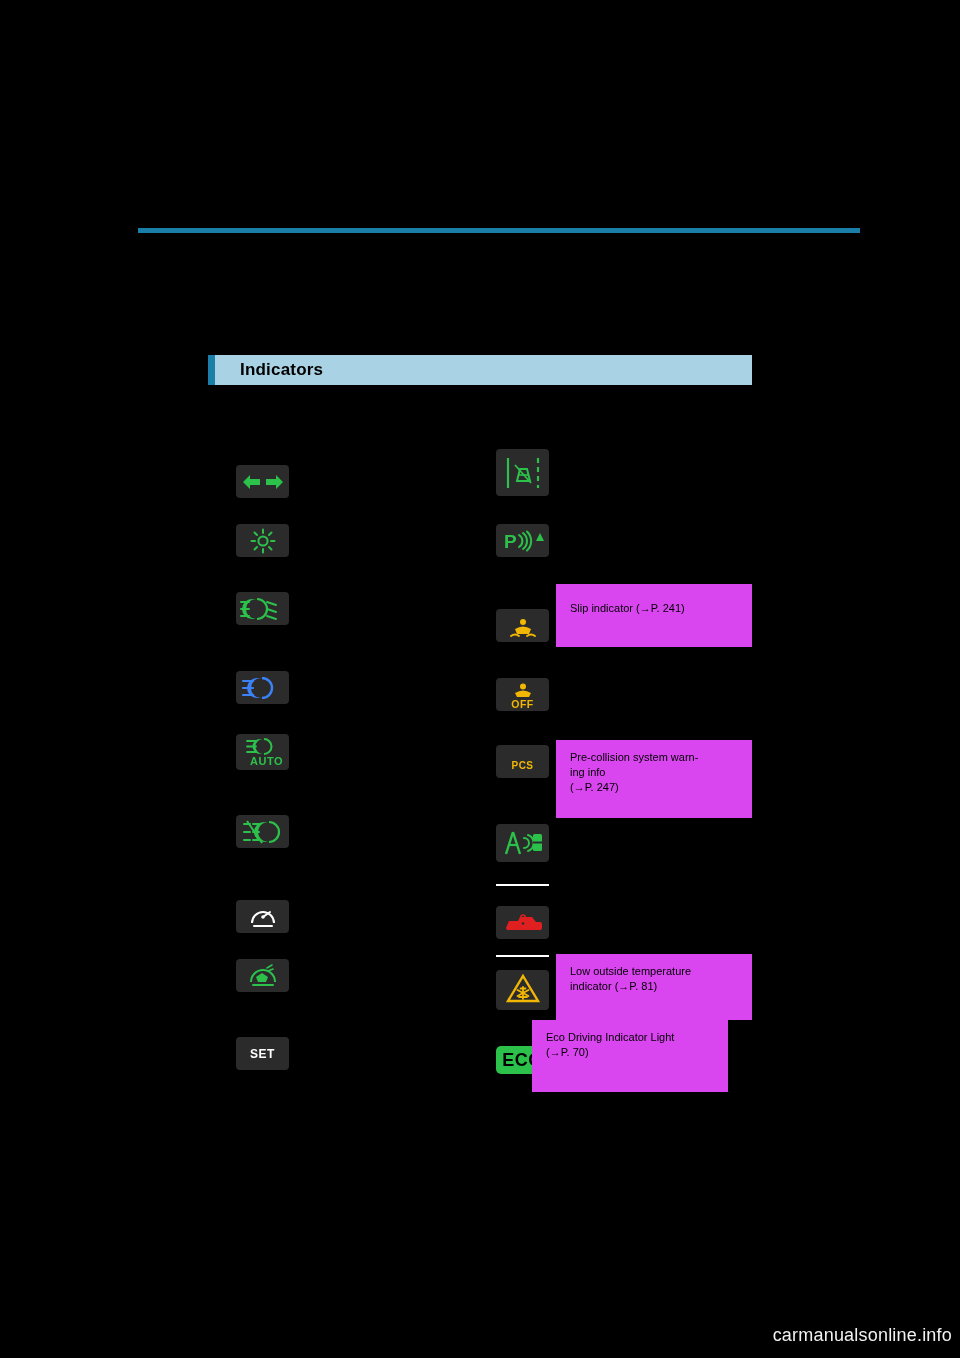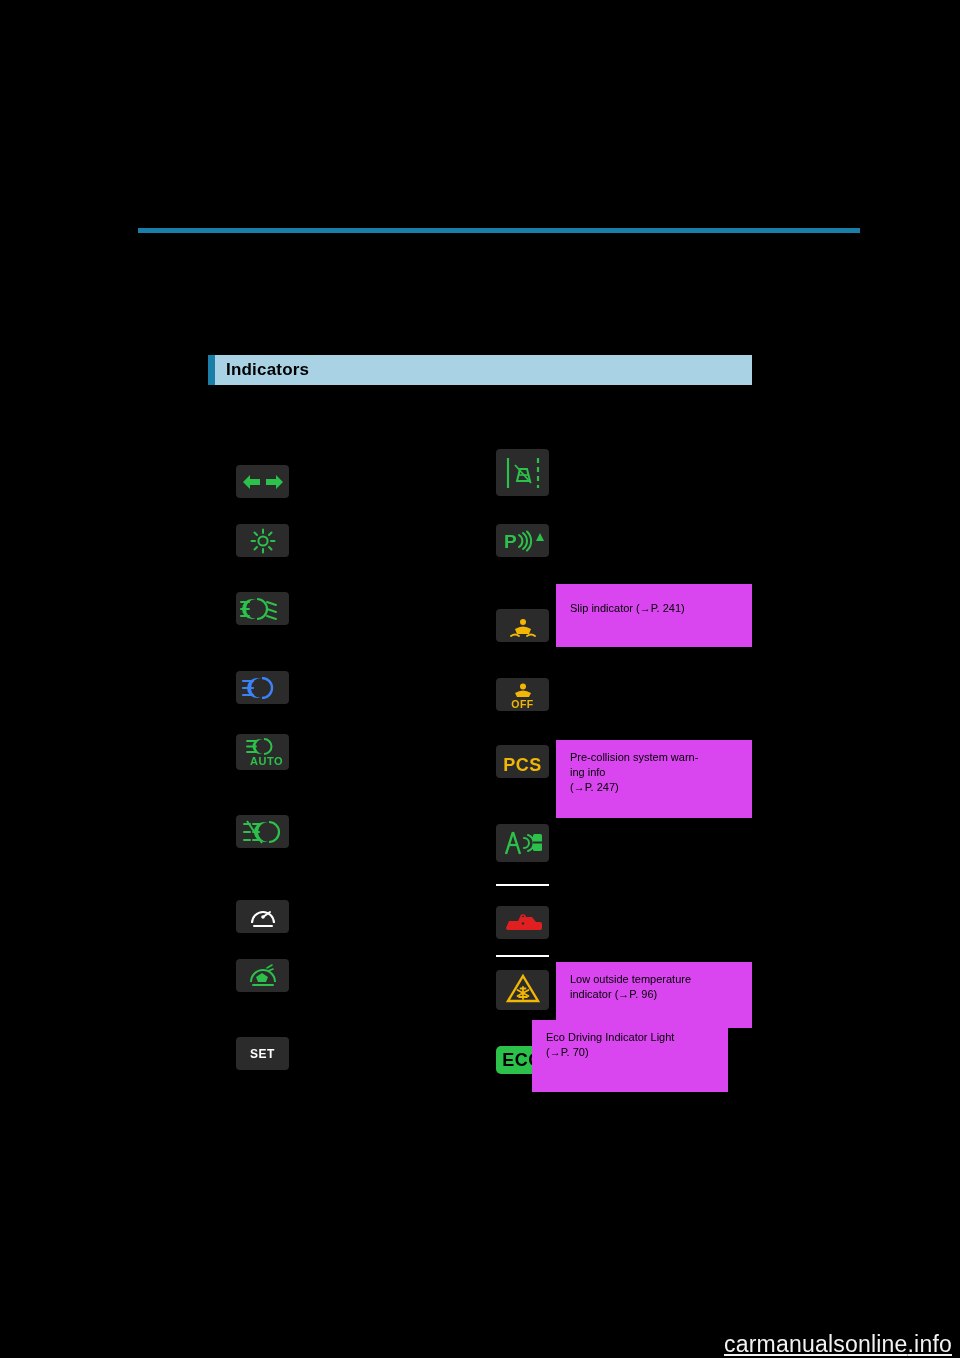--- a/index.html
+++ b/index.html
@@ -39,21 +39,21 @@
   .section-bar .accent {
     width: 7px;
     height: 30px;
     background: #1a7fa8;
     flex: 0 0 auto;
   }
   .section-bar .title {
     color: #000000;
     font-size: 17px;
     font-weight: bold;
-    margin-left: 11px;
+    margin-left: 25px;
     letter-spacing: 0.2px;
   }
 
   
   .tile {
     position: absolute;
     background: #2b2b2b;
     border-radius: 4px;
     display: flex;
     align-items: center;
@@ -83,26 +83,25 @@
   .sep {
     position: absolute;
     background: #ffffff;
     height: 2px;
   }
 
   
   .watermark {
     position: absolute;
     right: 8px;
-    bottom: 0;
+    bottom: 12px;
     color: #ffffff;
-    font-size: 23px;
+    font-size: 18px;
     letter-spacing: 0.2px;
     opacity: 0.95;
-    text-decoration: underline;
   }
   .watermark .info { color: #ffffff; }
 
   svg { display: block; }
 </style>
 </head>
 <body>
 
 <div class="top-rule"></div>
 
@@ -277,21 +276,21 @@
   <span style="margin-top:2px;">
     <svg width="26" height="17" viewBox="0 0 26 17">
       <path d="M5 11 q8 -5 16 0 l-2 4 h-12 z" fill="#f2b705"></path>
       <circle cx="13" cy="4.5" r="3" fill="#f2b705"></circle>
     </svg>
   </span>
   <span class="tile-label" style="color:#f2b705; font-size:10.5px; line-height:11px;">OFF</span>
 </div>
 
 <div class="tile" style="left:496px; top:745px; width:53px; height:33px;">
-  <span class="tile-label" style="color:#f2b705; font-size:18px;margin-top:8px;">PCS</span>
+  <span class="tile-label" style="color:#f2b705; font-size:10px;margin-top:8px;">PCS</span>
 </div>
 <div class="callout" style="left:556px; top:740px; width:196px; height:78px;">
   <p>Pre-collision  system  warn-</p>
   <p>ing info</p>
   <p>(→P. 247)</p>
 </div>
 
 <div class="tile" style="left:496px; top:824px; width:53px; height:38px;">
   <span>
     <svg width="42" height="28" viewBox="0 0 42 28">
@@ -328,23 +327,23 @@
       <g stroke="#f2b705" stroke-width="1.8" stroke-linecap="round">
         <line x1="17" y1="13" x2="17" y2="25"></line>
         <line x1="11.5" y1="16" x2="22.5" y2="22"></line>
         <line x1="22.5" y1="16" x2="11.5" y2="22"></line>
         <line x1="14.5" y1="14.5" x2="19.5" y2="14.5"></line>
         <line x1="13" y1="23" x2="21" y2="23"></line>
       </g>
     </svg>
   </span>
 </div>
-<div class="callout" style="left:556px; top:954px; width:196px; height:66px;margin-top:8px;">
+<div class="callout" style="left:556px; top:954px; width:196px; height:66px;">
   <p>Low  outside  temperature</p>
-  <p>indicator (→P. 96)</p>
+  <p>indicator (→P. 81)</p>
 </div>
 
 <div class="tile" style="left:496px; top:1046px; width:53px; height:28px; background:#2cc14a; border-radius:5px;">
   <span class="tile-label" style="color:#000000; font-size:18px;">ECO</span>
 </div>
 <div class="callout" style="left:532px; top:1020px; width:196px; height:72px;">
   <p>Eco Driving Indicator Light</p>
   <p>(→P. 70)</p>
 </div>
 

